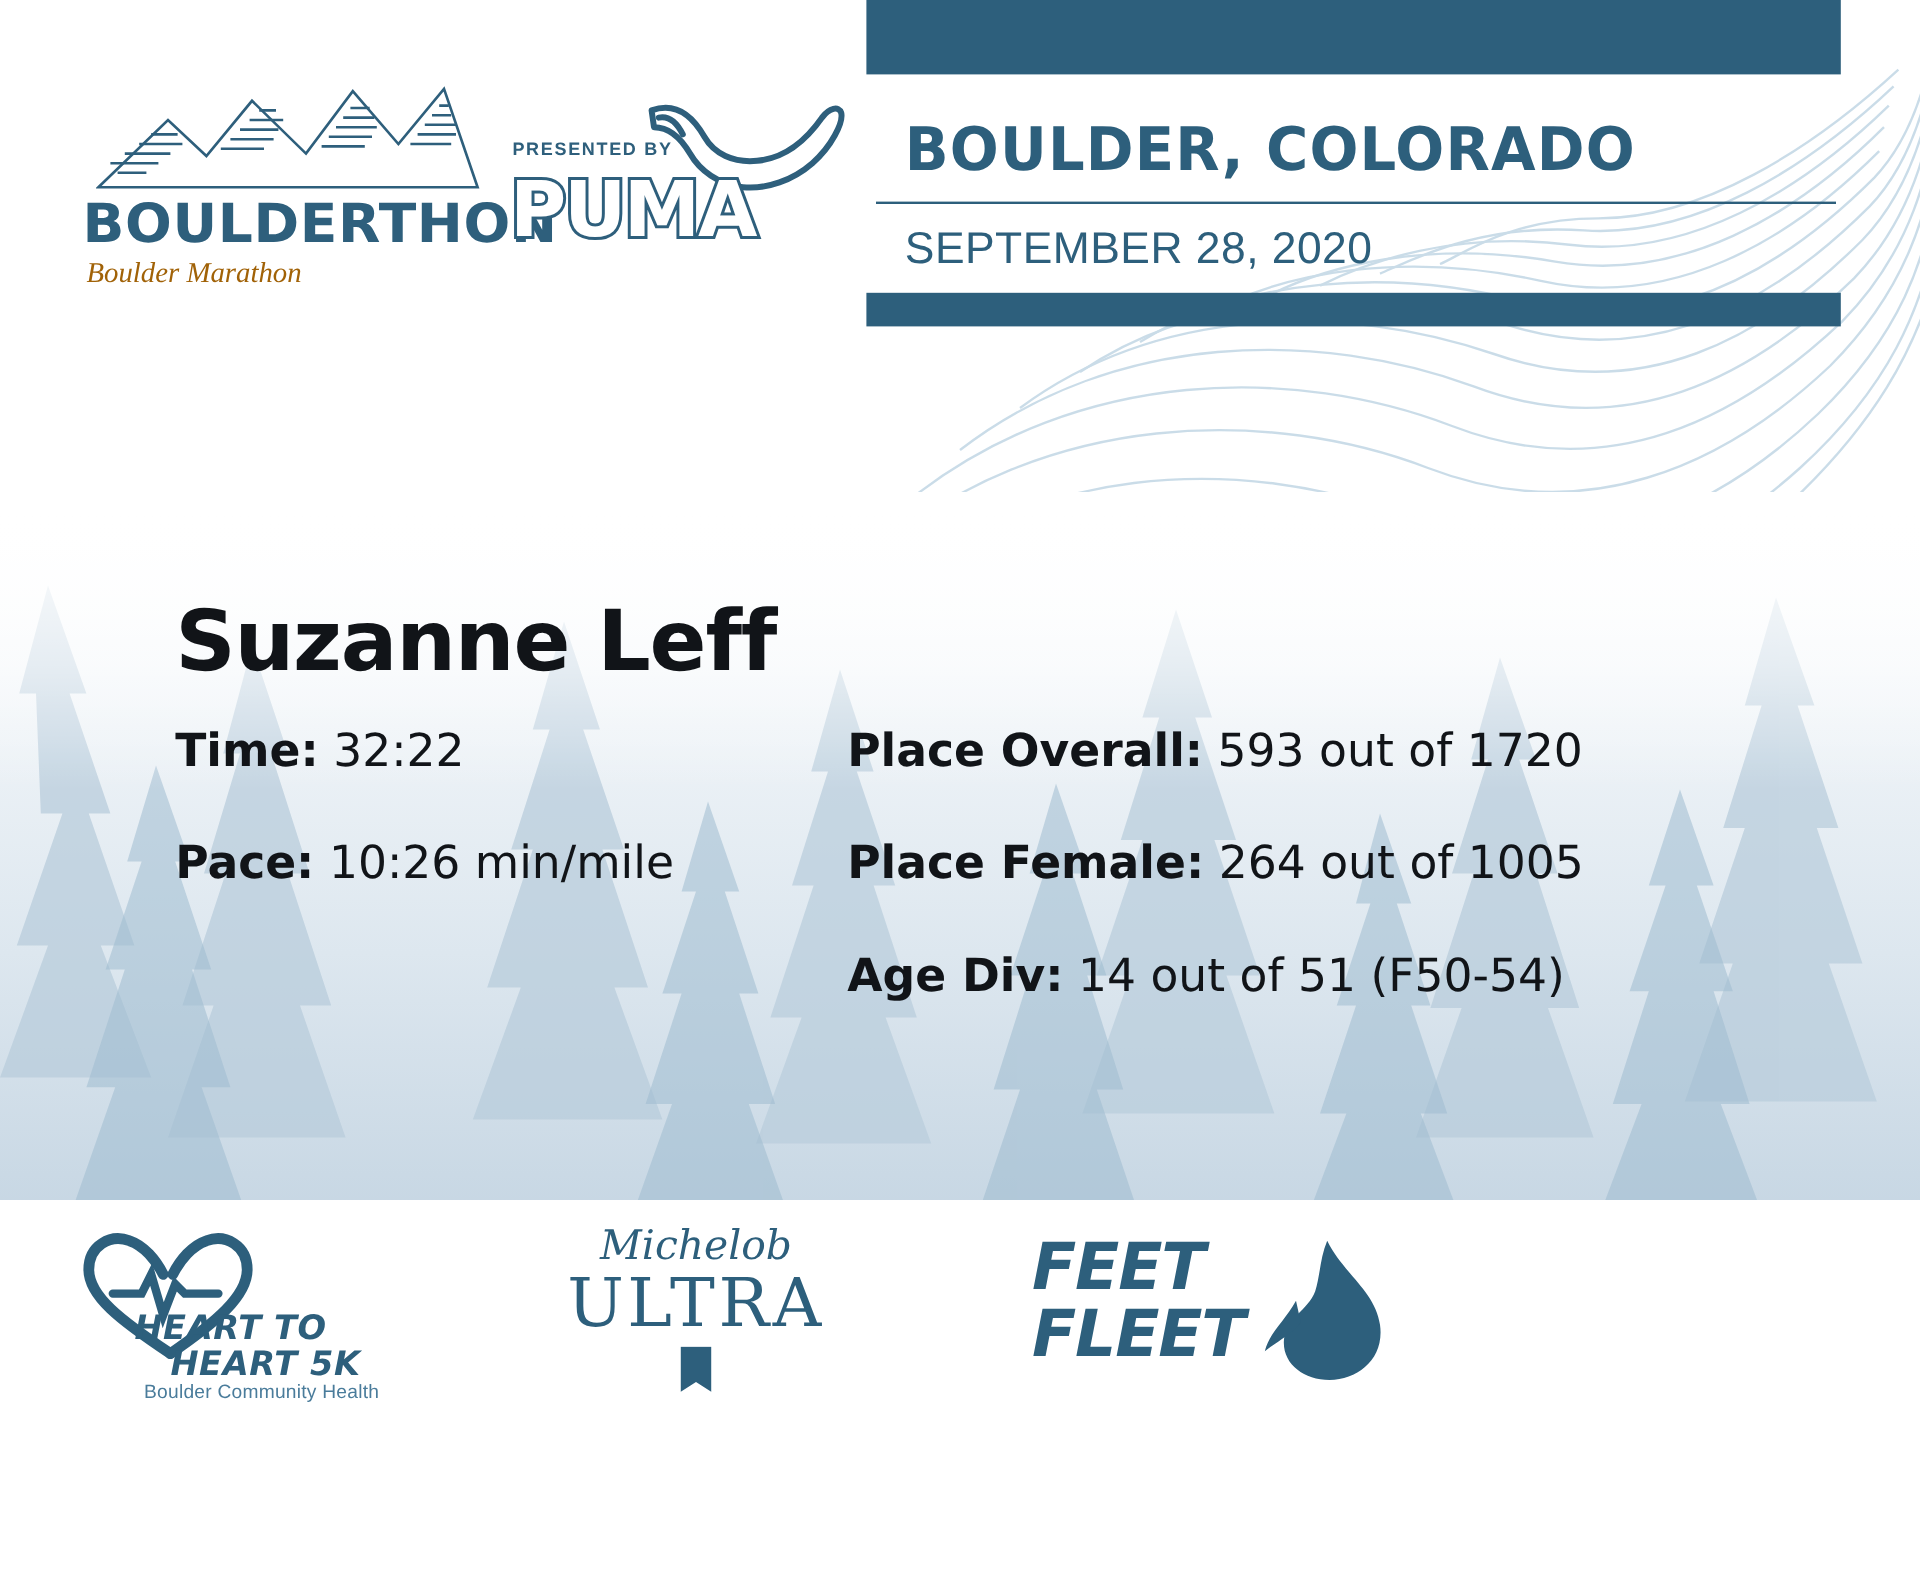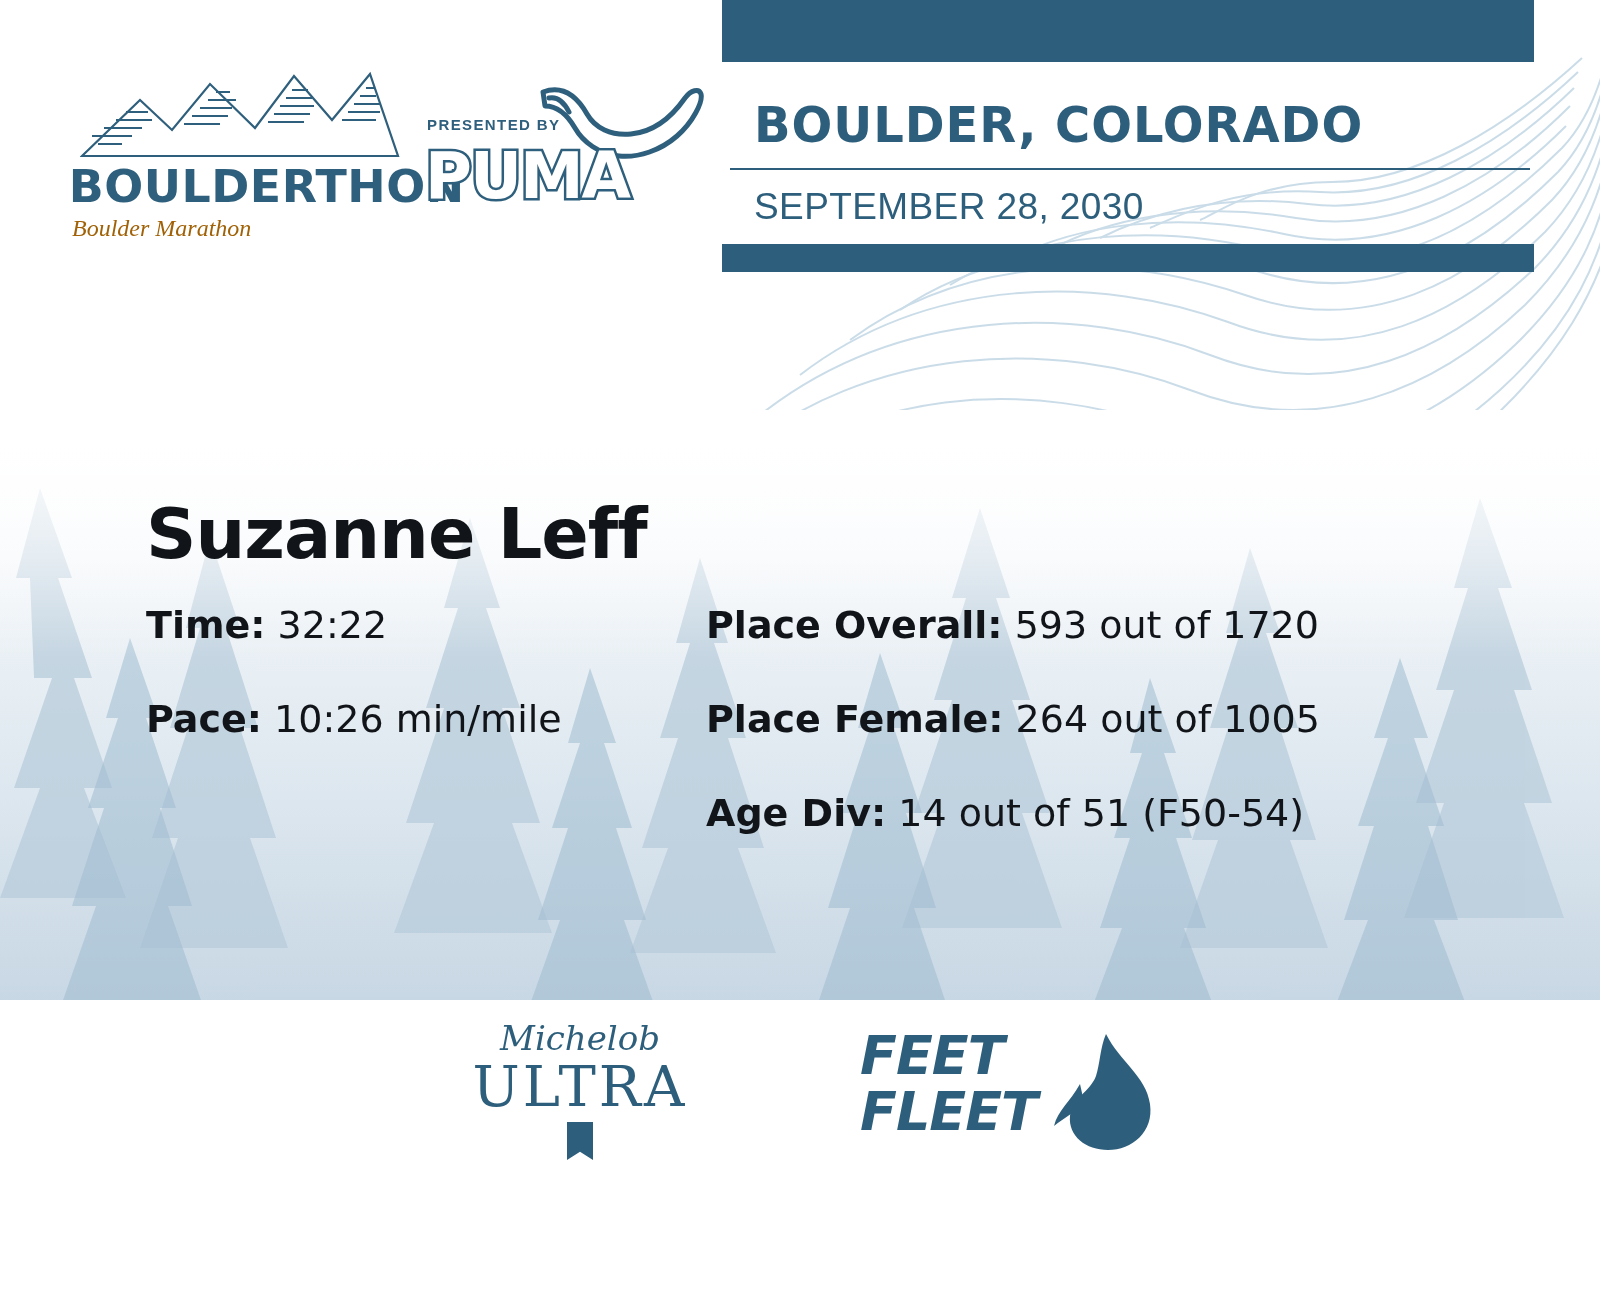--- a/index.html
+++ b/index.html
@@ -265,21 +265,21 @@
       <path d="M8 14 C 30 6, 44 22, 52 36 C 60 50, 76 58, 96 56 C 118 54, 136 40, 150 20 C 156 12, 164 10, 166 16 C 168 24, 158 44, 142 58 C 126 72, 104 80, 84 78 C 64 76, 48 64, 40 50 C 33 38, 24 28, 10 28 Z"></path>
       <path d="M14 20 C 24 18, 30 26, 34 34"></path>
     </svg>
     <div class="puma-word">PUMA</div>
   </div>
 
   <div class="banner">
     <div class="banner-bar-top"></div>
     <div class="banner-city">BOULDER, COLORADO</div>
     <div class="banner-rule"></div>
-    <div class="banner-date">SEPTEMBER 28, 2030</div>
+    <div class="banner-date">SEPTEMBER 28, 2020</div>
     <div class="banner-bar-bottom"></div>
   </div>
 </div>
 
 <div class="mid">
 
   <svg class="trees" width="1600" height="590" viewBox="0 0 1600 590">
     <g fill="#b9cddc" opacity=".75">
       <path d="M40 60 L72 150 L58 150 L92 250 L74 250 L112 360 L84 360 L126 470 L0 470 L40 360 L14 360 L52 250 L34 250 L30 150 L16 150 Z"></path>
       <path d="M210 110 L240 200 L226 200 L258 300 L240 300 L276 410 L250 410 L288 520 L140 520 L178 410 L152 410 L188 300 L170 300 L200 200 L186 200 Z"></path>
@@ -325,20 +325,30 @@
       <span class="stat-label">Age Div:</span>
       <span class="stat-value">14 out of 51 (F50-54)</span>
     </div>
   </div>
 </div>
 
 <div class="sponsors">
 
   <div class="sp-row1">
 
+    <div class="heart2heart">
+      <svg width="160" height="120" viewBox="0 0 160 120" fill="none" stroke="#2d5f7c" stroke-width="9" stroke-linecap="round">
+        <path d="M82 108 C 40 80, 14 60, 14 38 C 14 18, 32 8, 48 14 C 60 18, 70 30, 76 42"></path>
+        <path d="M82 108 C 120 82, 146 60, 146 38 C 146 18, 128 8, 112 14 C 100 18, 90 30, 84 42"></path>
+        <path d="M34 58 L58 58 L66 42 L76 76 L86 50 L94 58 L122 58" stroke-width="7"></path>
+      </svg>
+      <div class="h2h-text1">HEART TO</div>
+      <div class="h2h-text2">HEART 5K</div>
+      <div class="h2h-text3">Boulder Community Health</div>
+    </div>
 
     <div class="michelob">
       <div class="mich-script">Michelob</div>
       <div class="mich-ultra">ULTRA</div>
       <div class="mich-tab"></div>
     </div>
 
     <div class="fleetfeet">
       <div class="ff-word">FEET</div>
       <div class="ff-word">FLEET</div>

